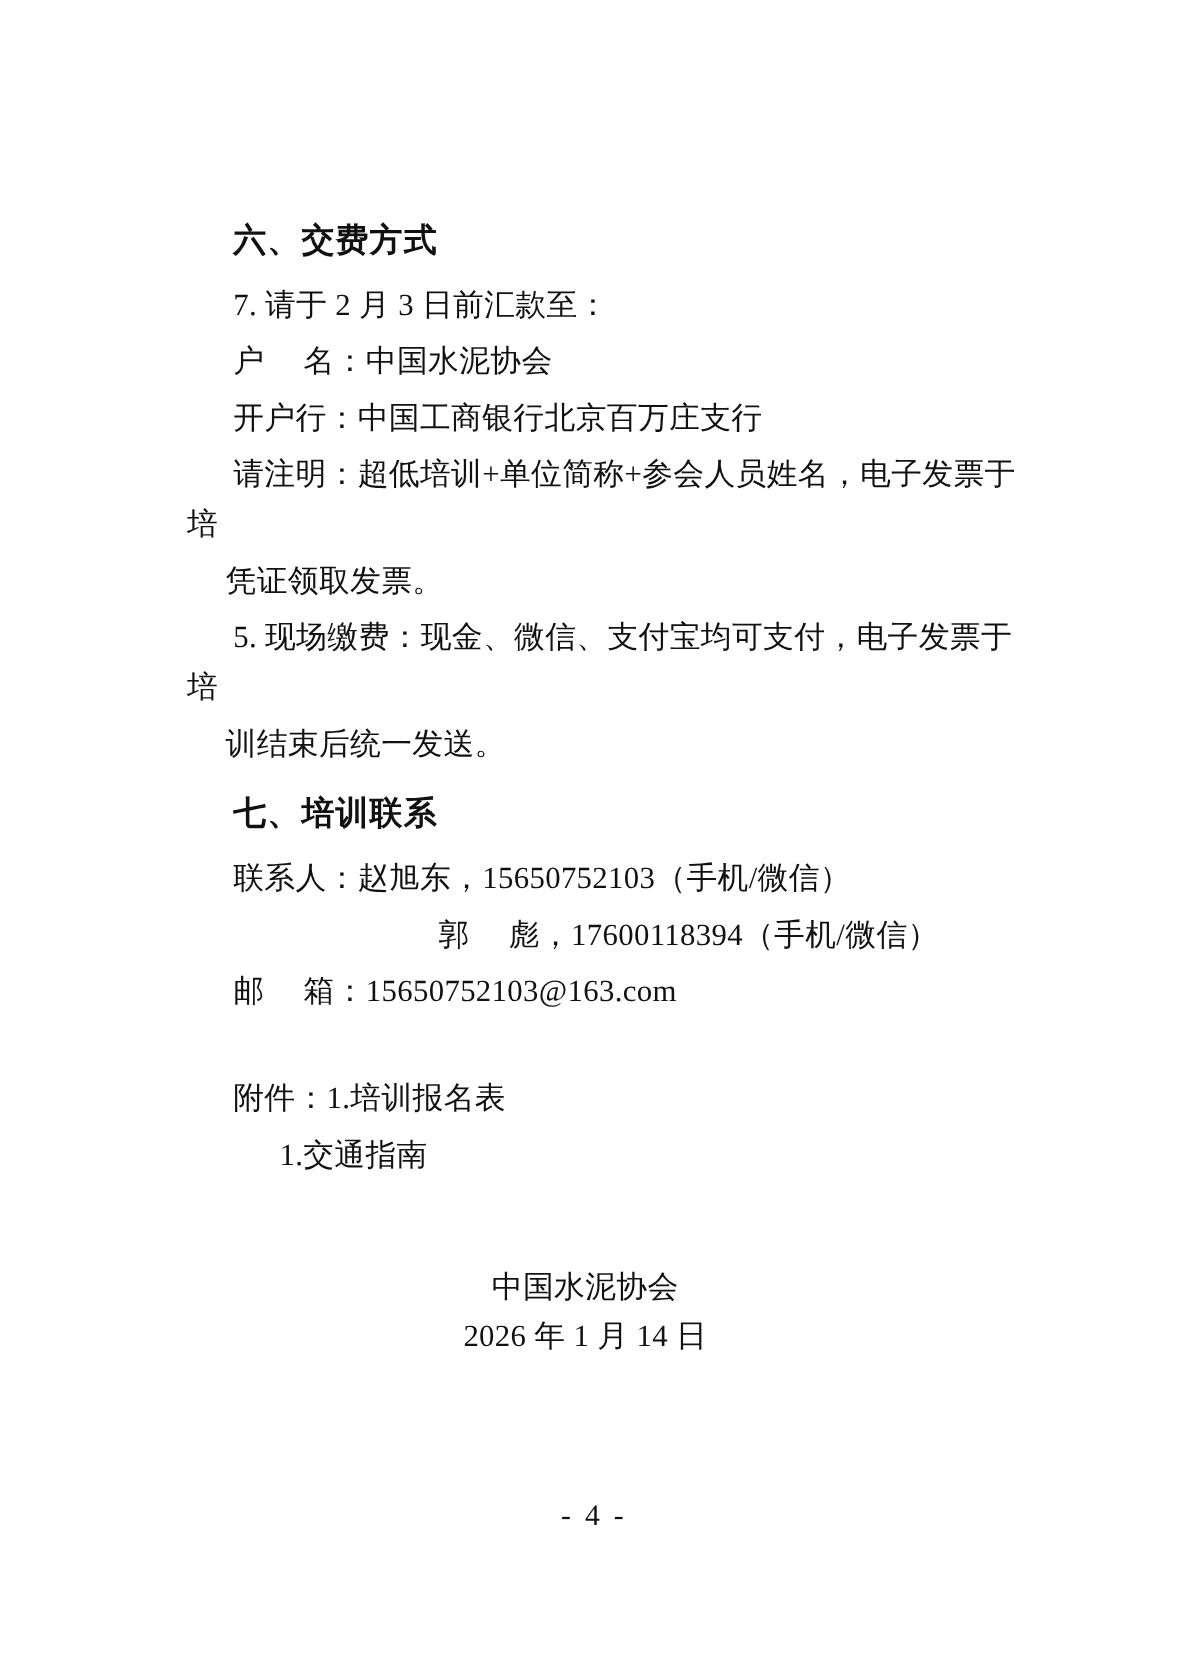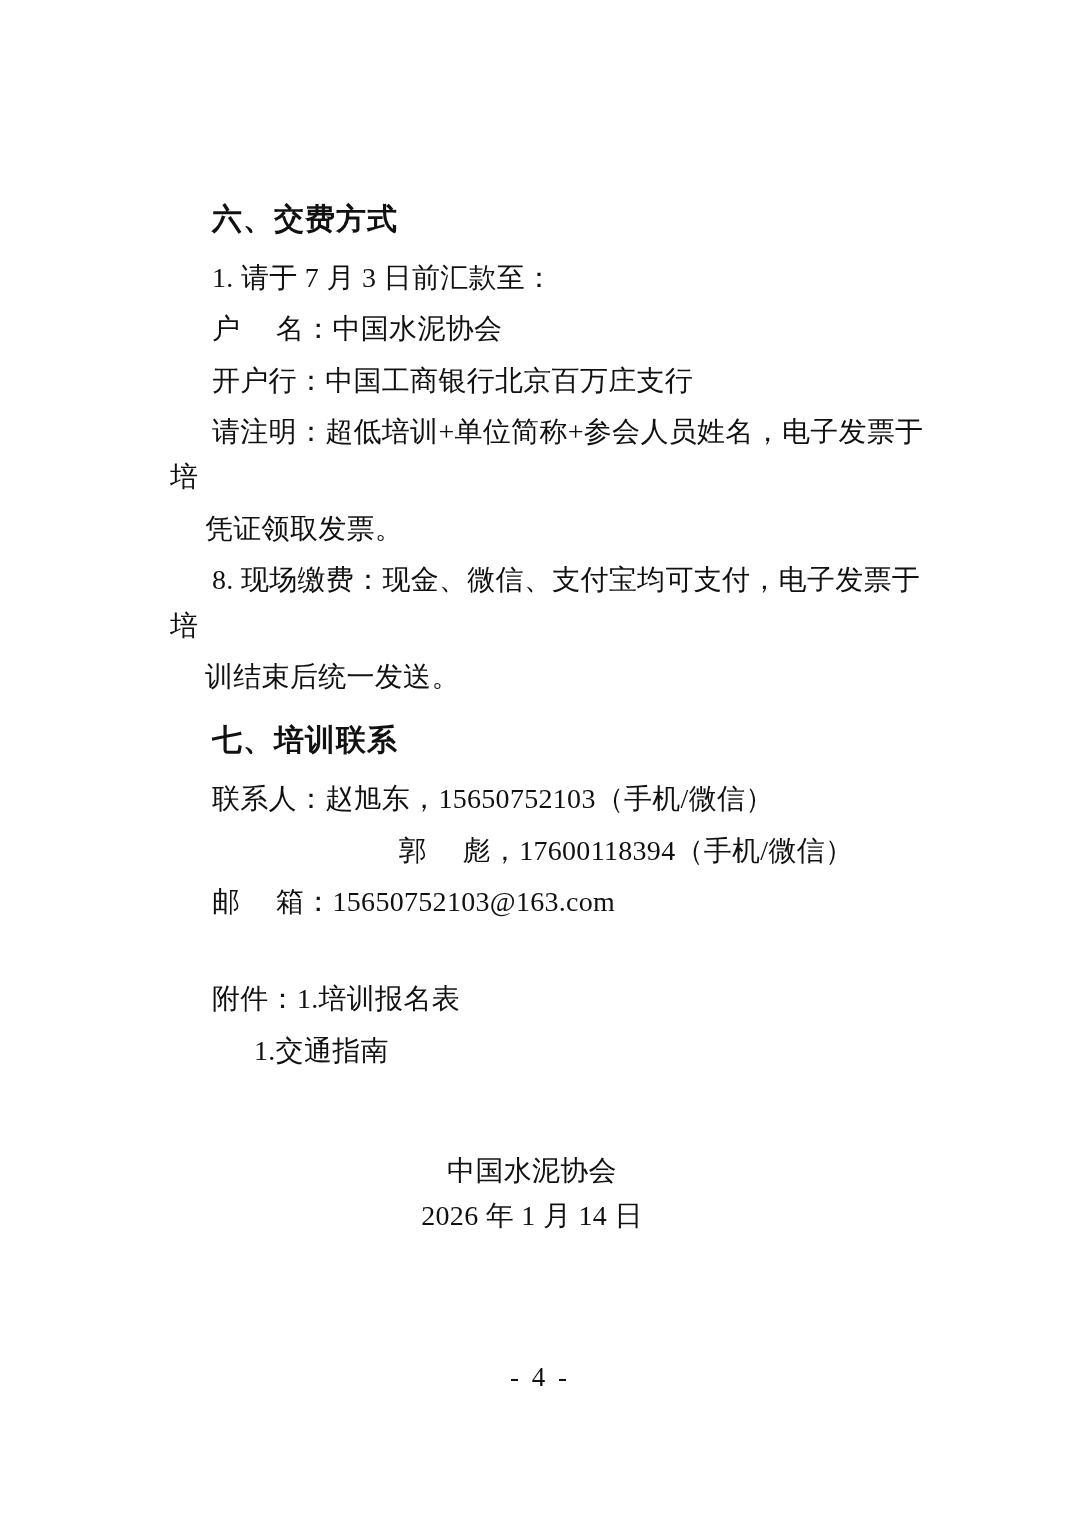--- a/index.html
+++ b/index.html
@@ -81,26 +81,26 @@
   }
 </style>
 </head>
 <body>
 
 <div class="page">
   <div class="content">
 
     <div class="heading">六、交费方式</div>
 
-    <div class="para">1. 请于 7 月 3 日前汇款至：</div>
+    <div class="para">7. 请于 2 月 3 日前汇款至：</div>
     <div class="para">户　 名：中国水泥协会</div>
     <div class="para">开户行：中国工商银行北京百万庄支行</div>
     <div class="para">请注明：超低培训+单位简称+参会人员姓名，电子发票于培</div>
     <div class="para noindent">凭证领取发票。</div>
-    <div class="para">8. 现场缴费：现金、微信、支付宝均可支付，电子发票于培</div>
+    <div class="para">5. 现场缴费：现金、微信、支付宝均可支付，电子发票于培</div>
     <div class="para noindent">训结束后统一发送。</div>
 
     <div class="heading second">七、培训联系</div>
 
     <div class="para">联系人：赵旭东，15650752103（手机/微信）</div>
     <div class="para deep-indent">郭　 彪，17600118394（手机/微信）</div>
     <div class="para">邮　 箱：15650752103@163.com</div>
 
     <div class="spacer-md"></div>
 

